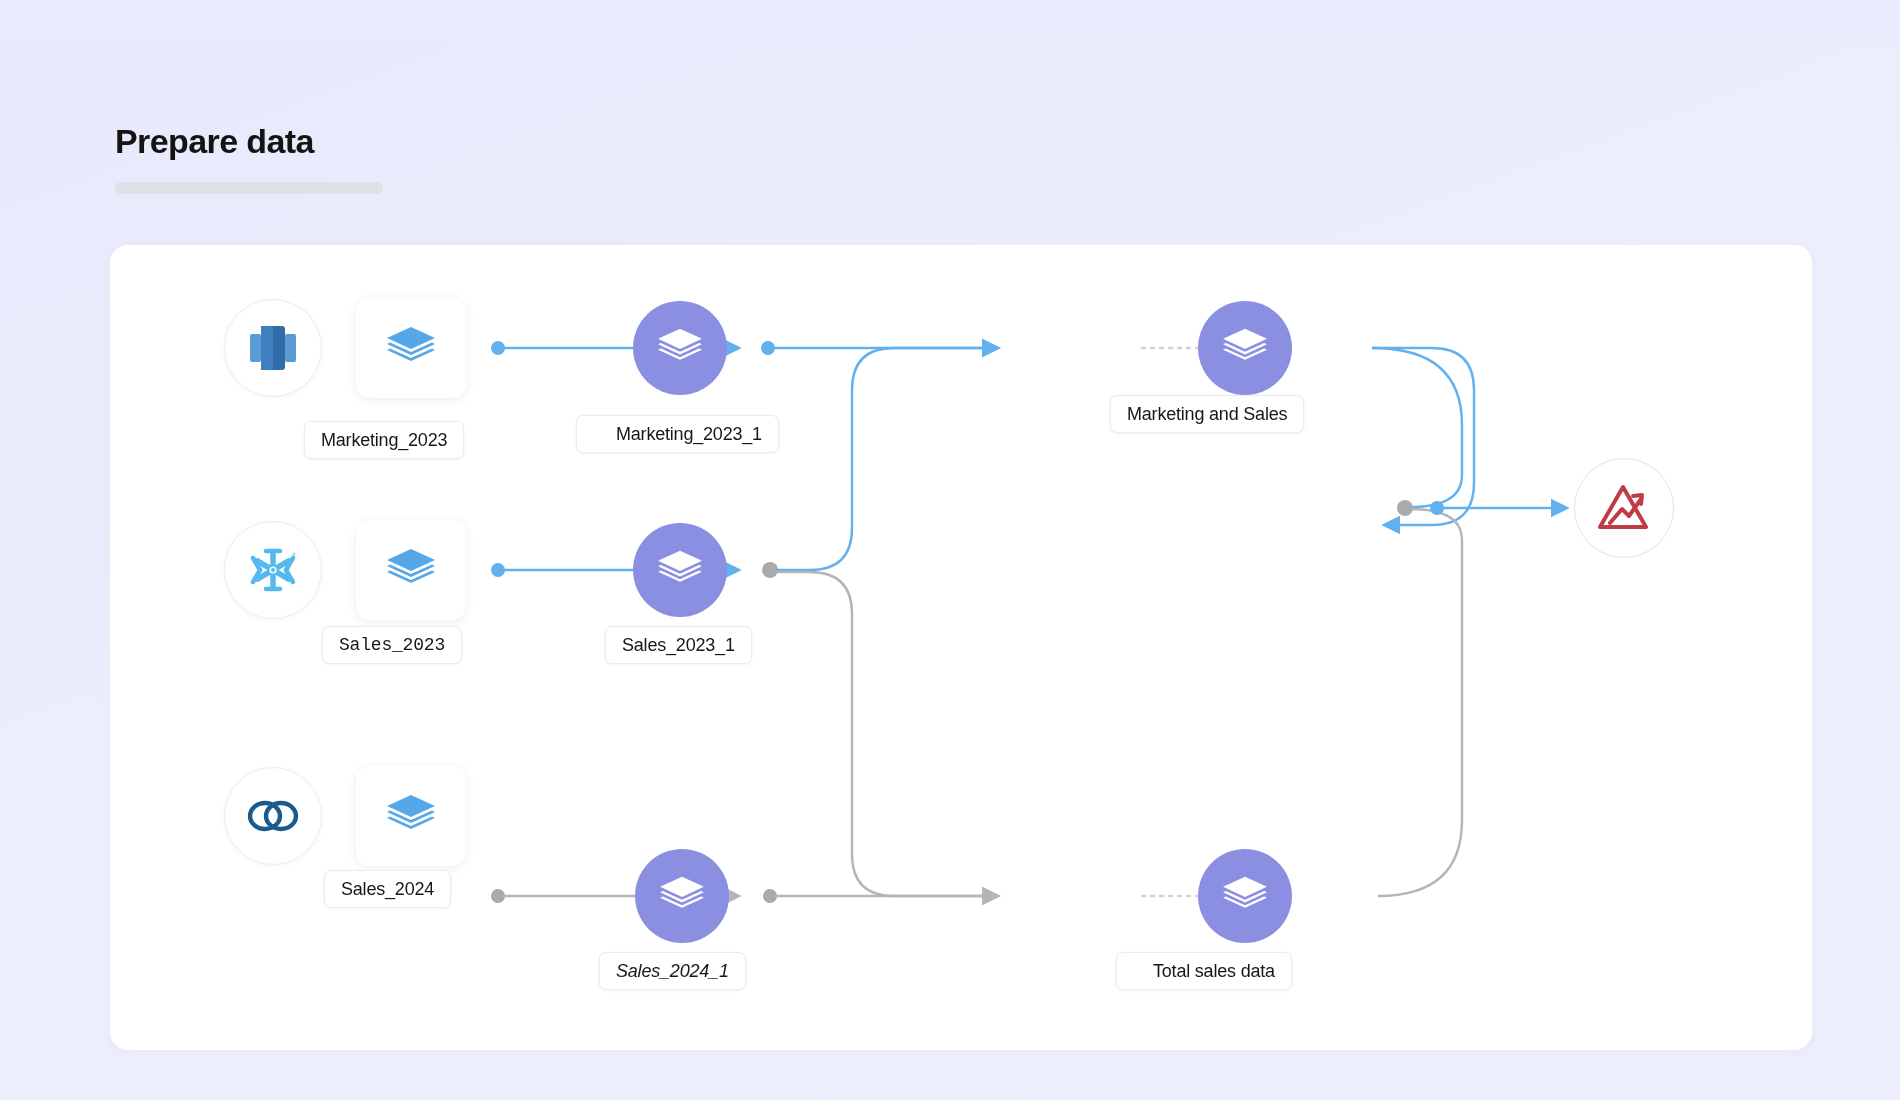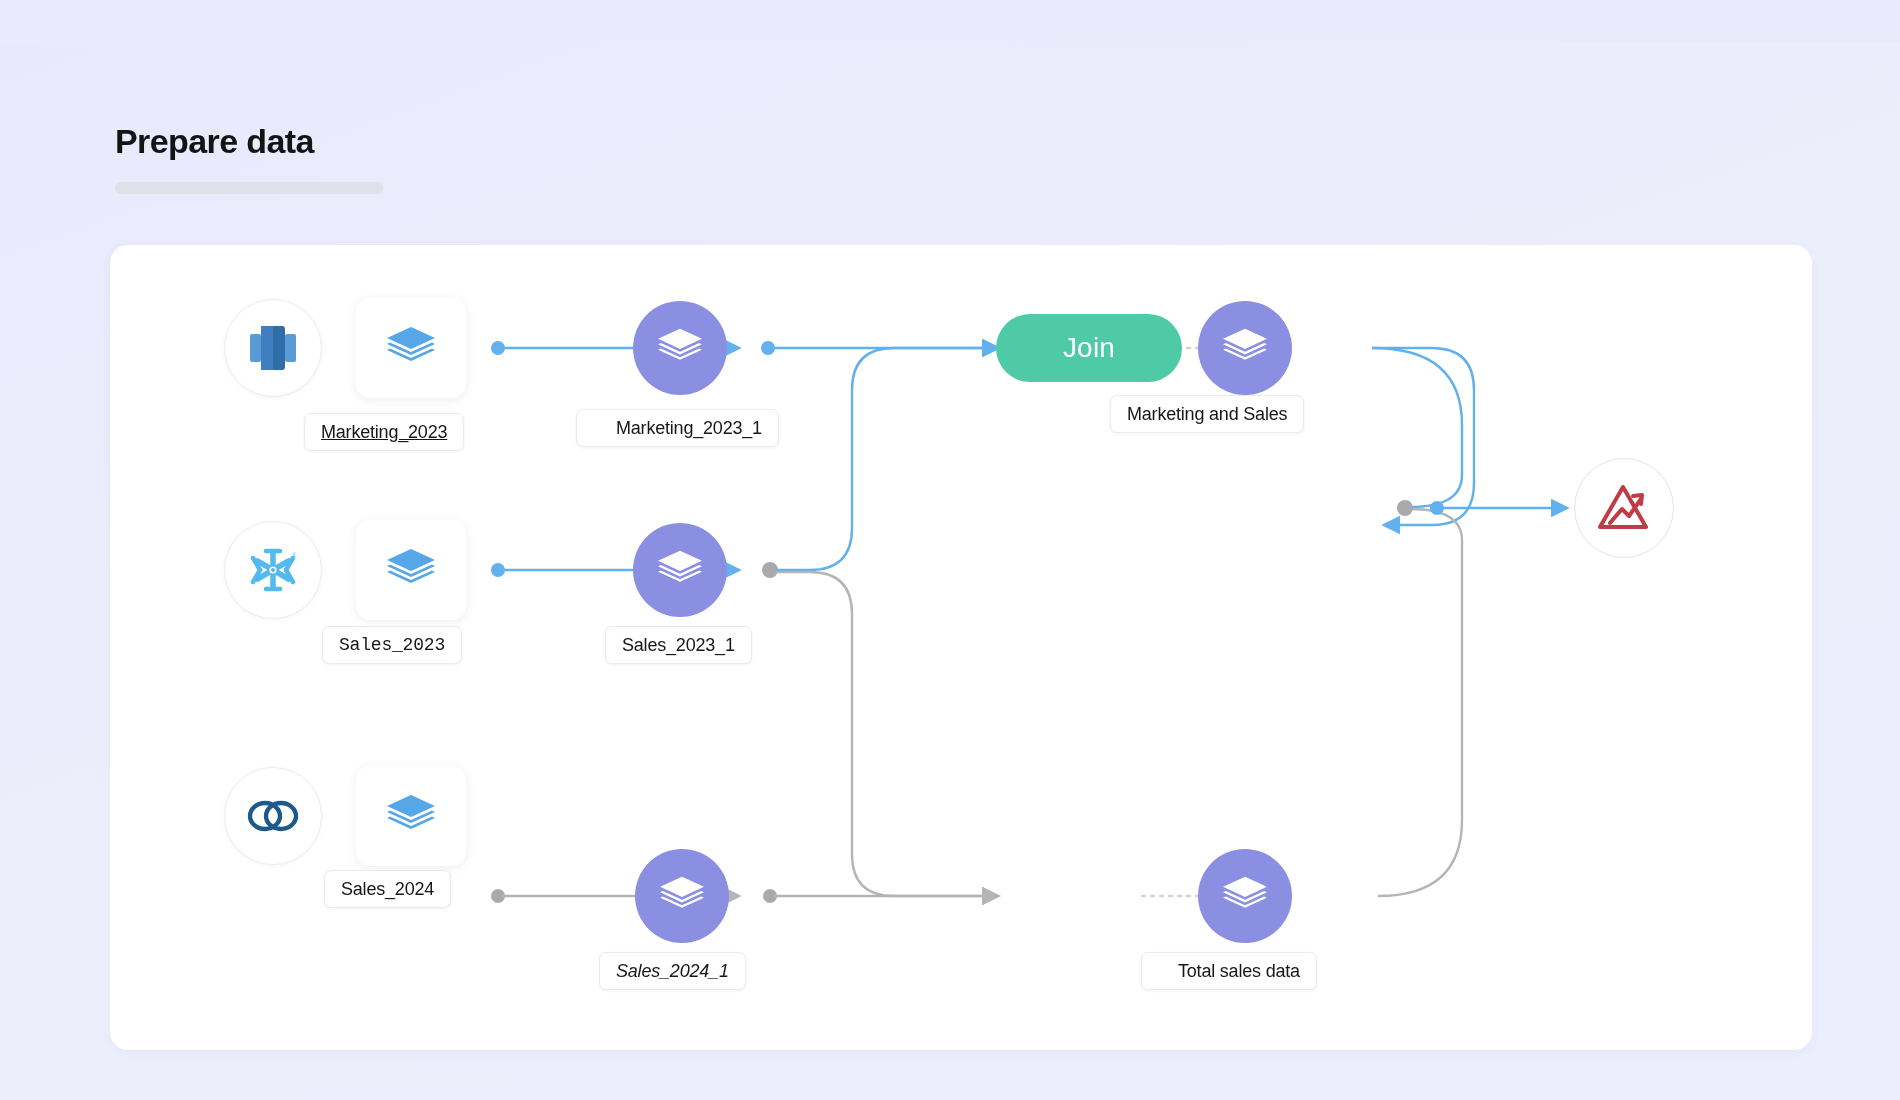--- a/index.html
+++ b/index.html
@@ -184,32 +184,31 @@
       </svg>
     </div>
 
     <div class="node ds-card" style="left:246px; top:53px;">
       <svg width="52" height="46" viewBox="0 0 52 46">
         <path d="M26 2 L50 13 L26 24 L2 13 Z" fill="#55a7e8"></path>
         <path d="M26 27 L47 17.5 L50 19 L26 30 L2 19 L5 17.5 Z" fill="#55a7e8"></path>
         <path d="M26 33 L47 23.5 L50 25 L26 36 L2 25 L5 23.5 Z" fill="#55a7e8"></path>
       </svg>
     </div>
-    <div class="lbl" style="left:194px; top:168px;text-decoration:underline;">Marketing_2023</div>
+    <div class="lbl" style="left:194px; top:176px;">Marketing_2023</div>
 
     <div class="node purple-circle" style="left:523px; top:56px;">
       <svg width="48" height="42" viewBox="0 0 52 46">
         <path d="M26 2 L50 13 L26 24 L2 13 Z" fill="#ffffff"></path>
         <path d="M26 27 L47 17.5 L50 19 L26 30 L2 19 L5 17.5 Z" fill="#ffffff"></path>
         <path d="M26 33 L47 23.5 L50 25 L26 36 L2 25 L5 23.5 Z" fill="#ffffff"></path>
       </svg>
     </div>
-    <div class="lbl" style="left:466px; top:164px;padding-left:39px;">Marketing_2023_1</div>
-
-    <div class="node op-pill" style="left:886px; top:69px; width:186px;">Join</div>
+    <div class="lbl" style="left:466px; top:170px;padding-left:39px;">Marketing_2023_1</div>
+
 
     <div class="node purple-circle" style="left:1088px; top:56px;">
       <svg width="48" height="42" viewBox="0 0 52 46">
         <path d="M26 2 L50 13 L26 24 L2 13 Z" fill="#ffffff"></path>
         <path d="M26 27 L47 17.5 L50 19 L26 30 L2 19 L5 17.5 Z" fill="#ffffff"></path>
         <path d="M26 33 L47 23.5 L50 25 L26 36 L2 25 L5 23.5 Z" fill="#ffffff"></path>
       </svg>
     </div>
     <div class="lbl" style="left:1000px; top:150px;border-radius:7px;">Marketing and Sales</div>
 
@@ -280,21 +279,21 @@
     <div class="lbl" style="left:489px; top:707px;font-style:italic;">Sales_2024_1</div>
 
 
     <div class="node purple-circle" style="left:1088px; top:604px;">
       <svg width="48" height="42" viewBox="0 0 52 46">
         <path d="M26 2 L50 13 L26 24 L2 13 Z" fill="#ffffff"></path>
         <path d="M26 27 L47 17.5 L50 19 L26 30 L2 19 L5 17.5 Z" fill="#ffffff"></path>
         <path d="M26 33 L47 23.5 L50 25 L26 36 L2 25 L5 23.5 Z" fill="#ffffff"></path>
       </svg>
     </div>
-    <div class="lbl" style="left:1031px; top:707px;padding-left:36px;">Total sales data</div>
+    <div class="lbl" style="left:1006px; top:707px;padding-left:36px;">Total sales data</div>
 
     <div class="node out-circle" style="left:1464px; top:213px;">
       <svg width="56" height="52" viewBox="0 0 56 52">
         <path d="M27 5 L50 45 L4 45 Z" fill="none" stroke="#c13b45" stroke-width="4" stroke-linejoin="round"></path>
         <path d="M14 41 L26 27 L33 34 L45 17" fill="none" stroke="#c13b45" stroke-width="4" stroke-linecap="round" stroke-linejoin="round"></path>
         <path d="M37 14 L46 13 L45 22" fill="none" stroke="#c13b45" stroke-width="4" stroke-linecap="round" stroke-linejoin="round"></path>
       </svg>
     </div>
 
   </div>

